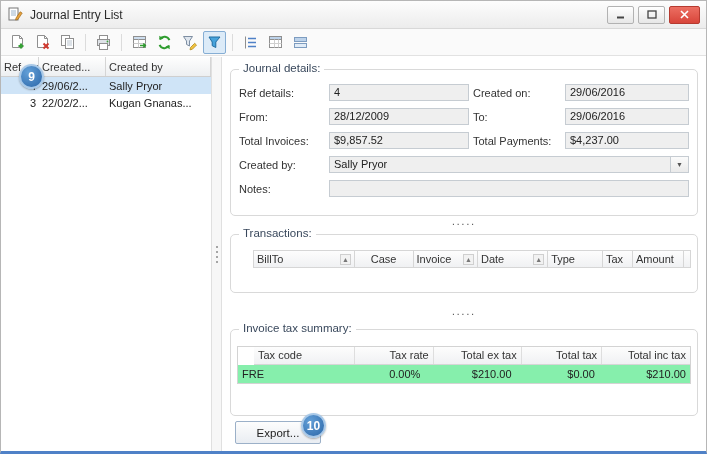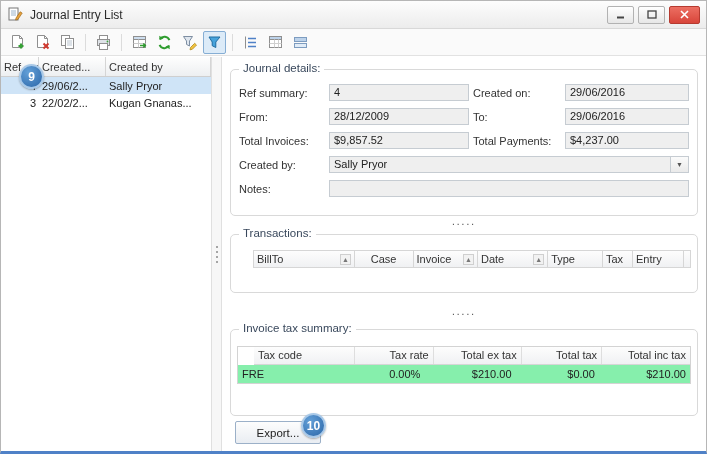--- a/index.html
+++ b/index.html
@@ -270,21 +270,21 @@
       <div class="vdot"></div>
       <div class="vdot"></div>
       <div class="vdot"></div>
     </div>
 
     <div class="right">
 
       <div class="fs" id="fs-details">
         <span class="fs-title">Journal details:</span>
         <div class="jd-grid" id="jd-grid">
-            <span class="flabel">Ref summary:</span>
+            <span class="flabel">Ref details:</span>
             <span class="ffield">4</span>
             <span class="flabel">Created on:</span>
             <span class="ffield">29/06/2016</span>
             <span class="flabel">From:</span>
             <span class="ffield">28/12/2009</span>
             <span class="flabel">To:</span>
             <span class="ffield">29/06/2016</span>
             <span class="flabel">Total Invoices:</span>
             <span class="ffield">$9,857.52</span>
             <span class="flabel">Total Payments:</span>
@@ -318,21 +318,21 @@
               <span>Date</span>
               <span class="sortbox">▲</span>
             </span>
             <span class="th-cell" style="width: 58px;">
               <span>Type</span>
             </span>
             <span class="th-cell" style="width: 32px;">
               <span>Tax</span>
             </span>
             <span class="th-cell" style="width: 54px;">
-              <span>Entry</span>
+              <span>Amount</span>
             </span>
             <span class="th-cell" style="flex: 1 1 0%;"></span>
           </div>
       </div>
 
       <div class="hsplit" id="hsplit2">
         <span class="dots">.....</span>
       </div>
 
       <div class="fs" id="fs-tax">

